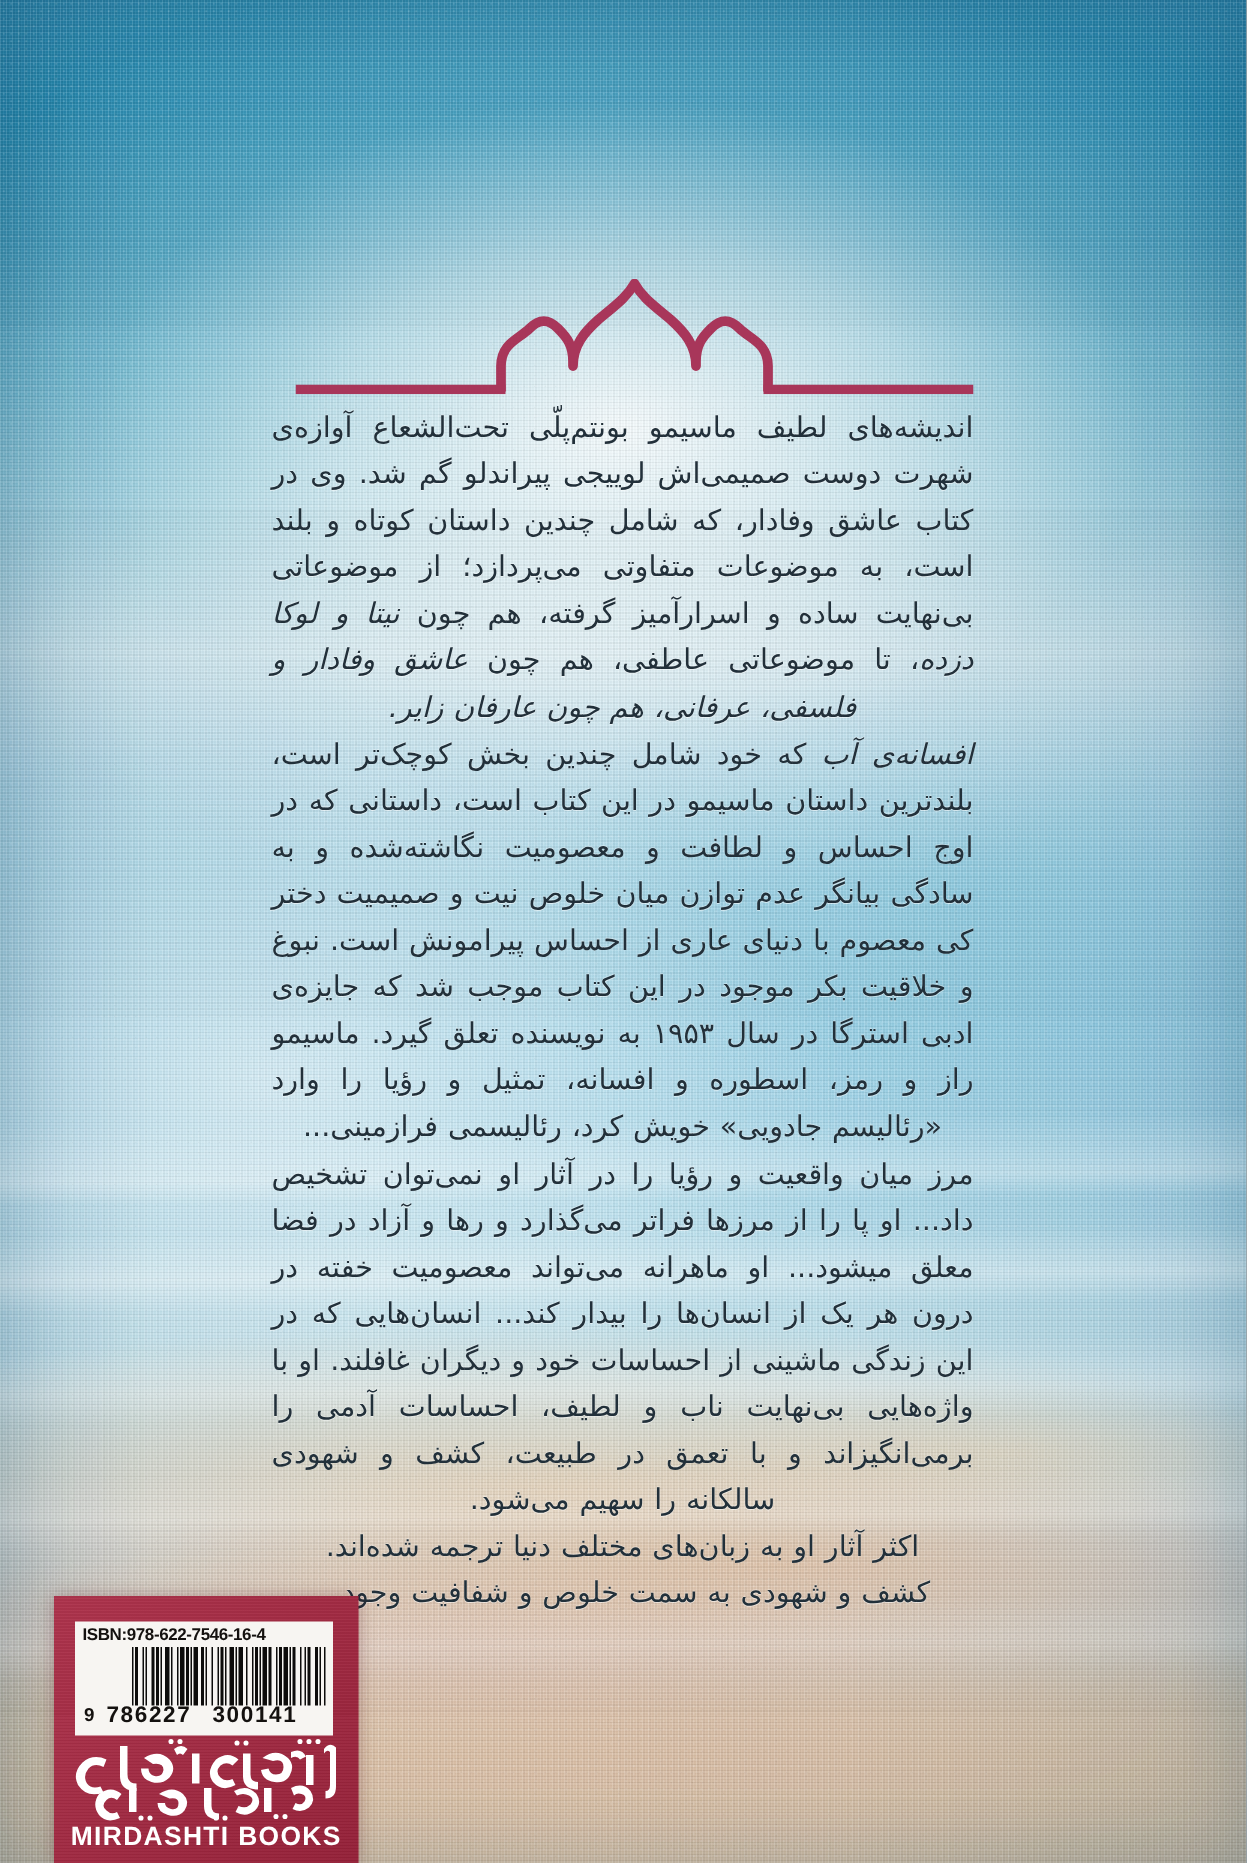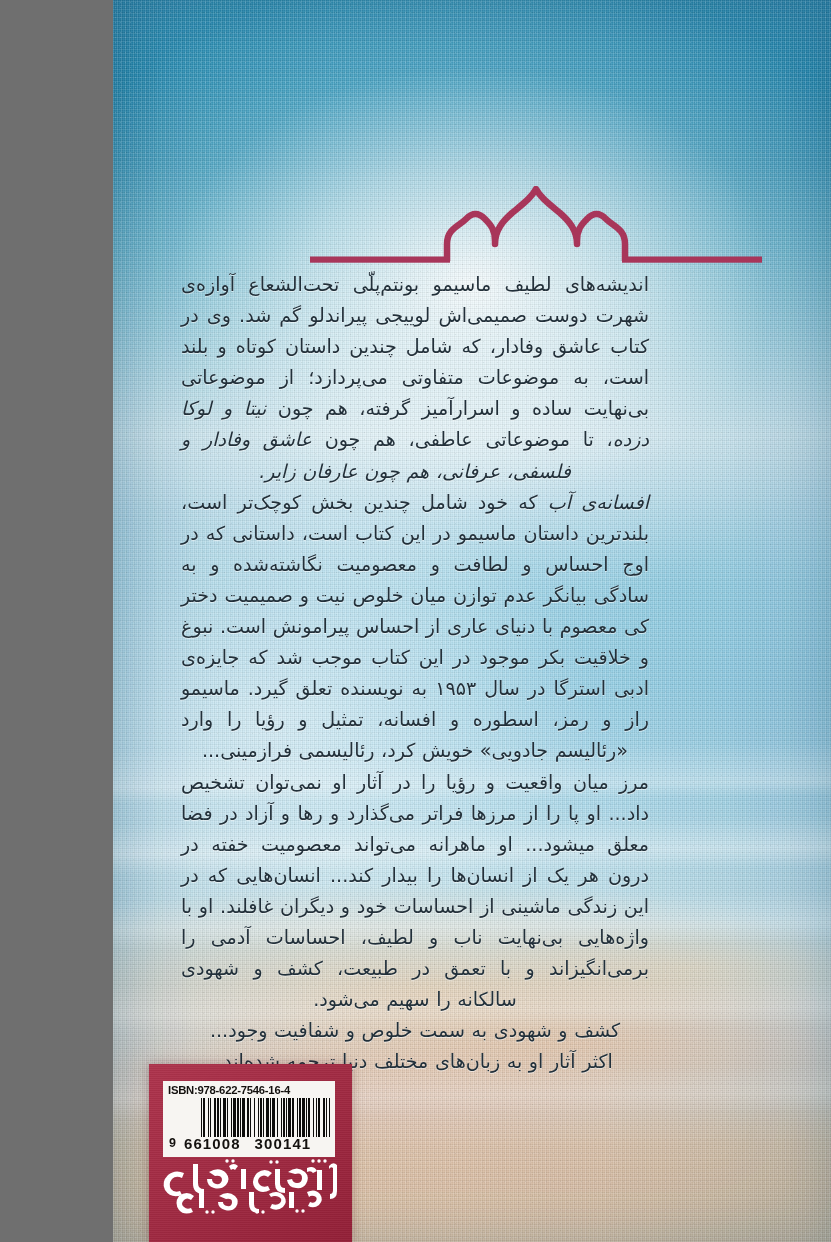--- a/index.html
+++ b/index.html
@@ -5,21 +5,21 @@
 <style>
   html, body {
     margin: 0;
     padding: 0;
     background: #6f6f6f;
   }
   * { box-sizing: border-box; }
 
   .cover {
     position: relative;
-    width: 718px;
+    width: 831px;
     height: 1242px;
     overflow: hidden;
     font-family: "DejaVu Sans", "Liberation Sans", sans-serif;
     background: #bfe0ec;
   }
 
   
   .bg-layer {
     position: absolute;
     inset: 0;
@@ -313,22 +313,22 @@
         <rect x="0" y="70.5" width="140" height="6.2"></rect>
         <rect x="312" y="70.5" width="140" height="6.2"></rect>
       </g>
     </svg>
   </div>
 
   <div class="blurb">
     <p><span>اندیشه‌های لطیف ماسیمو بونتم‌پلّی تحت‌الشعاع آوازه‌ی شهرت دوست صمیمی‌اش لوییجی پیراندلو گم شد. وی در کتاب عاشق وفادار، که شامل چندین داستان کوتاه و بلند است، به موضوعات متفاوتی می‌پردازد؛ از موضوعاتی بی‌نهایت ساده و اسرارآمیز گرفته، هم چون </span><em>نیتا و لوکا دزده</em><span>، تا موضوعاتی عاطفی، هم چون </span><em>عاشق وفادار و فلسفی، عرفانی، هم چون عارفان زایر.</em></p>
     <p><em>افسانه‌ی آب</em><span> که خود شامل چندین بخش کوچک‌تر است، بلندترین داستان ماسیمو در این کتاب است، داستانی که در اوج احساس و لطافت و معصومیت نگاشته‌شده و به سادگی بیانگر عدم توازن میان خلوص نیت و صمیمیت دختر کی معصوم با دنیای عاری از احساس پیرامونش است. نبوغ و خلاقیت بکر موجود در این کتاب موجب شد که جایزه‌ی ادبی استرگا در سال ۱۹۵۳ به نویسنده تعلق گیرد. ماسیمو راز و رمز، اسطوره و افسانه، تمثیل و رؤیا را وارد «رئالیسم جادویی» خویش کرد، رئالیسمی فرازمینی...</span></p>
     <p><span>مرز میان واقعیت و رؤیا را در آثار او نمی‌توان تشخیص داد... او پا را از مرزها فراتر می‌گذارد و رها و آزاد در فضا معلق میشود... او ماهرانه می‌تواند معصومیت خفته در درون هر یک از انسان‌ها را بیدار کند... انسان‌هایی که در این زندگی ماشینی از احساسات خود و دیگران غافلند. او با واژه‌هایی بی‌نهایت ناب و لطیف، احساسات آدمی را برمی‌انگیزاند و با تعمق در طبیعت، کشف و شهودی سالکانه را سهیم می‌شود.</span></p>
+    <p class="ctr"><span>اکثر آثار او به زبان‌های مختلف دنیا ترجمه شده‌اند.</span></p>
     <p class="ctr"><span>کشف و شهودی به سمت خلوص و شفافیت وجود...</span></p>
-    <p class="ctr"><span>اکثر آثار او به زبان‌های مختلف دنیا ترجمه شده‌اند.</span></p>
   </div>
 
   <div class="badge">
 
     <div class="barcode-box">
       <div class="isbn-text">ISBN:978-622-7546-16-4</div>
       <div class="bars">
           <i style="width: 1.05px;"></i>
           <i class="sp" style="width: 2.1px;"></i>
           <i style="width: 1.05px;"></i>
@@ -405,21 +405,21 @@
           <i class="sp" style="width: 1.05px;"></i>
           <i style="width: 1.05px;"></i>
           <i class="sp" style="width: 2.1px;"></i>
           <i style="width: 2.1px;"></i>
           <i class="sp" style="width: 1.05px;"></i>
           <i style="width: 1.05px;"></i>
           <i class="sp" style="width: 3.15px;"></i>
         </div>
       <div class="barnums">
         <span class="lead">9</span>
-        <span class="g1">661008</span>
+        <span class="g1">786227</span>
         <span>300141</span>
       </div>
     </div>
 
     <div class="logo-script">
       <svg viewBox="0 0 188 58" aria-hidden="true">
         <g fill="#ffffff">
 
           <path d="M172,10 q4,-5 8,-1 l0,26 q0,8 -7,8 l0,-5 q3,0 3,-4 l0,-22 q-2,-2 -4,1 z"></path>
           <path d="M160,14 l5,0 0,20 -5,0 z"></path>
@@ -452,15 +452,16 @@
           <circle cx="146" cy="55" r="1.7"></circle>
           <circle cx="140" cy="55" r="1.7"></circle>
           <circle cx="106" cy="56" r="1.7"></circle>
           <circle cx="100" cy="56" r="1.7"></circle>
           <circle cx="56" cy="56" r="1.7"></circle>
           <circle cx="50" cy="56" r="1.7"></circle>
         </g>
       </svg>
     </div>
 
+    <div class="pub-en">MIRDASHTI BOOKS</div>
   </div>
 
 </div>
 
 </body></html>

